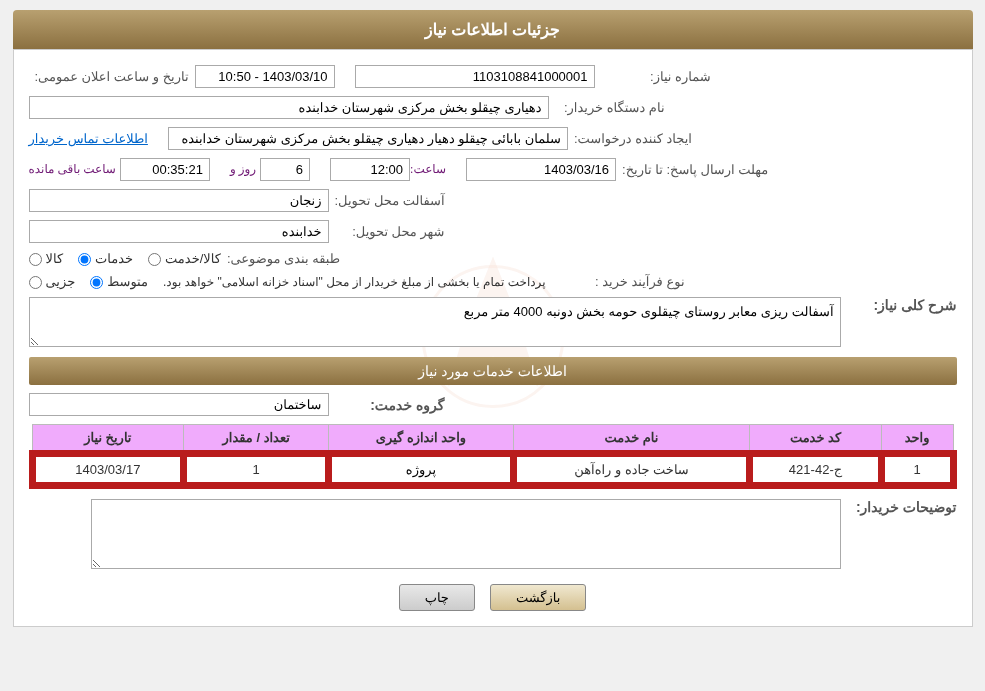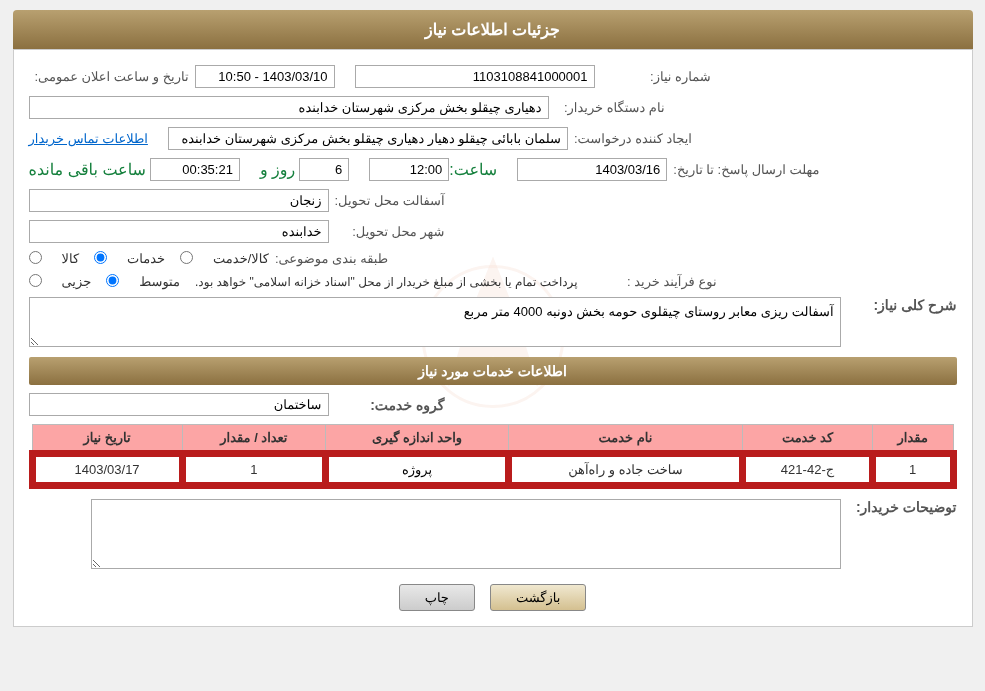--- a/index.html
+++ b/index.html
@@ -67,31 +67,31 @@
       font-size: 13px;
     }
     .radio-group {
       display: flex;
       align-items: center;
       gap: 15px;
       direction: rtl;
     }
     .radio-item {
       display: flex;
-      align-items: flex-start;
-      gap: 20px;
+      align-items: flex-end;
+      gap: 4px;
     }
     .radio-item input[type="radio"] { cursor: pointer; }
     .section-divider {
       background: linear-gradient(to bottom, #b8a070, #8b7040);
       color: white;
       text-align: center;
       padding: 6px 20px;
       font-size: 14px;
-      font-weight: bold;
+      font-weight: normal;
       margin: 10px 0 8px 0;
       border-radius: 2px;
     }
     .description-box {
       border: 1px solid #aaa;
       padding: 6px;
       min-height: 50px;
       width: 100%;
       direction: rtl;
       font-size: 13px;
@@ -104,21 +104,21 @@
       margin-bottom: 8px;
       justify-content: flex-end;
     }
     .service-table {
       width: 100%;
       border-collapse: collapse;
       margin-bottom: 10px;
       direction: rtl;
     }
     .service-table th {
-      background: #fca5a5;
+      background: #f0abfc;
       border: 1px solid #bbb;
       padding: 5px 8px;
       font-size: 13px;
     }
     .service-table td {
       border: 7px solid #b91c1c;
       padding: 5px 8px;
       text-align: center;
       font-size: 13px;
     }
@@ -184,23 +184,24 @@
       transform: translate(-50%, -50%);
       opacity: 0.15;
       pointer-events: none;
       z-index: 1;
     }
     .content-area {
       position: relative;
       z-index: 2;
     }
     .small-label {
-      font-size: 16px;
-      color: #15803d;
+      font-size: 12px;
+      color: #701a75;
       white-space: nowrap;
+      font-family: Liberation Serif, serif;
     }
     .note-text {
       font-size: 12px;
       color: #333;
       margin-right: 23px;
     }
   </style>
 </head>
 <body>
 
@@ -307,21 +308,21 @@
       </div>
 
       <div class="group-row">
         <span class="label" style="font-size:14px; font-weight:bold;">گروه خدمت:</span>
         <input class="input-field" style="width: 300px;" type="text" readonly="" value="ساختمان">
       </div>
 
       <table class="service-table">
         <thead>
           <tr>
-            <th>مقدار</th>
+            <th>واحد</th>
             <th>کد خدمت</th>
             <th>نام خدمت</th>
             <th>واحد اندازه گیری</th>
             <th>تعداد / مقدار</th>
             <th>تاریخ نیاز</th>
           </tr>
         </thead>
         <tbody id="services-table-body">
         <tr>
       <td>1</td>

